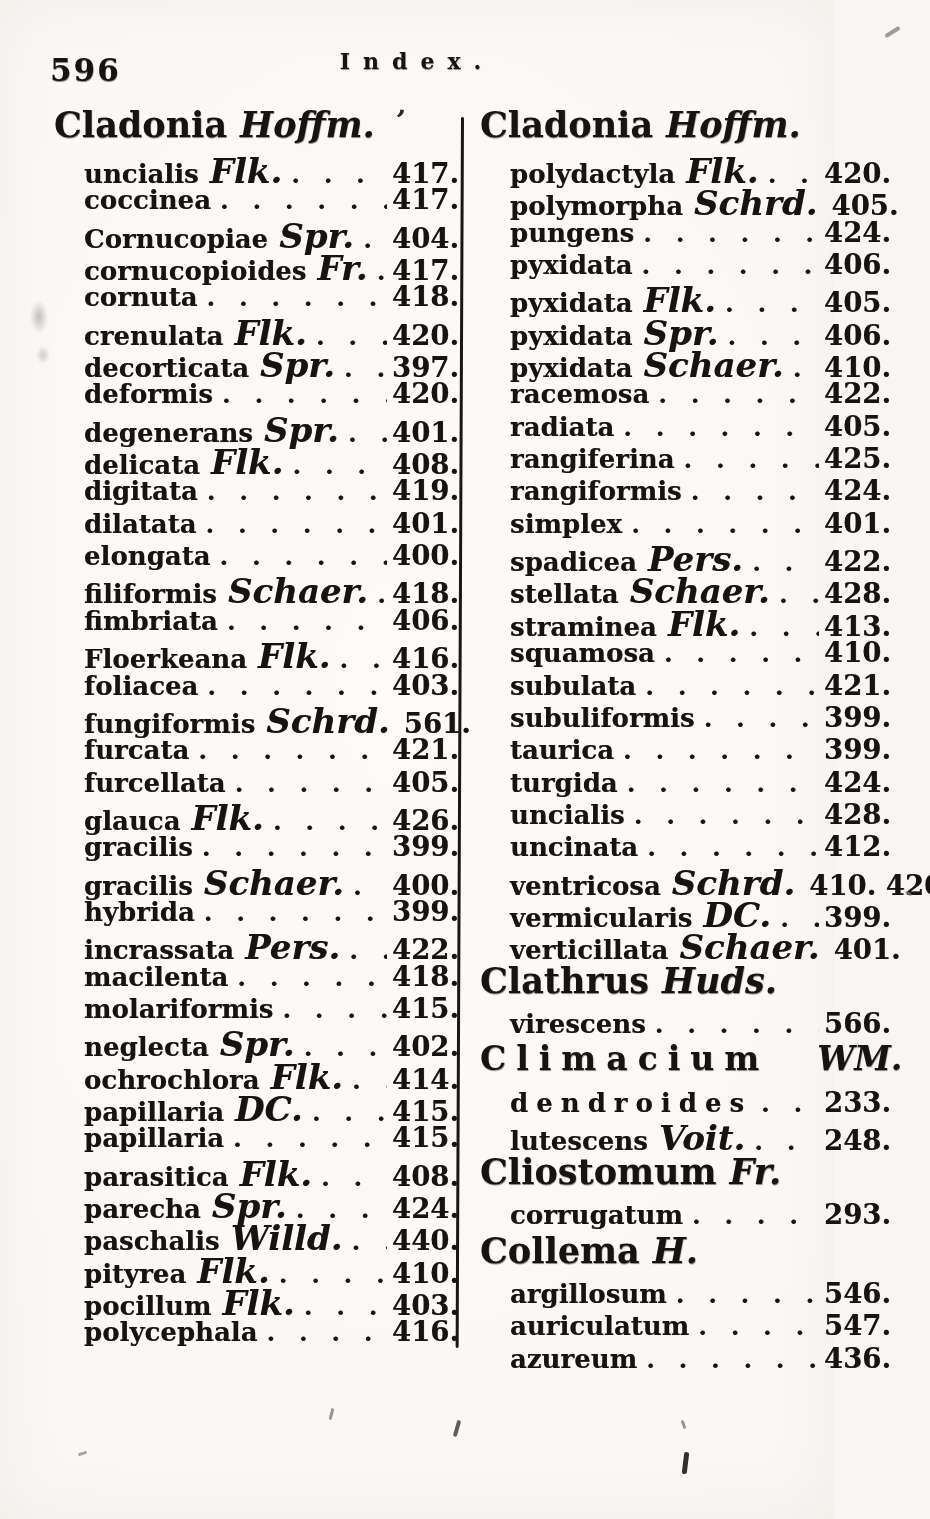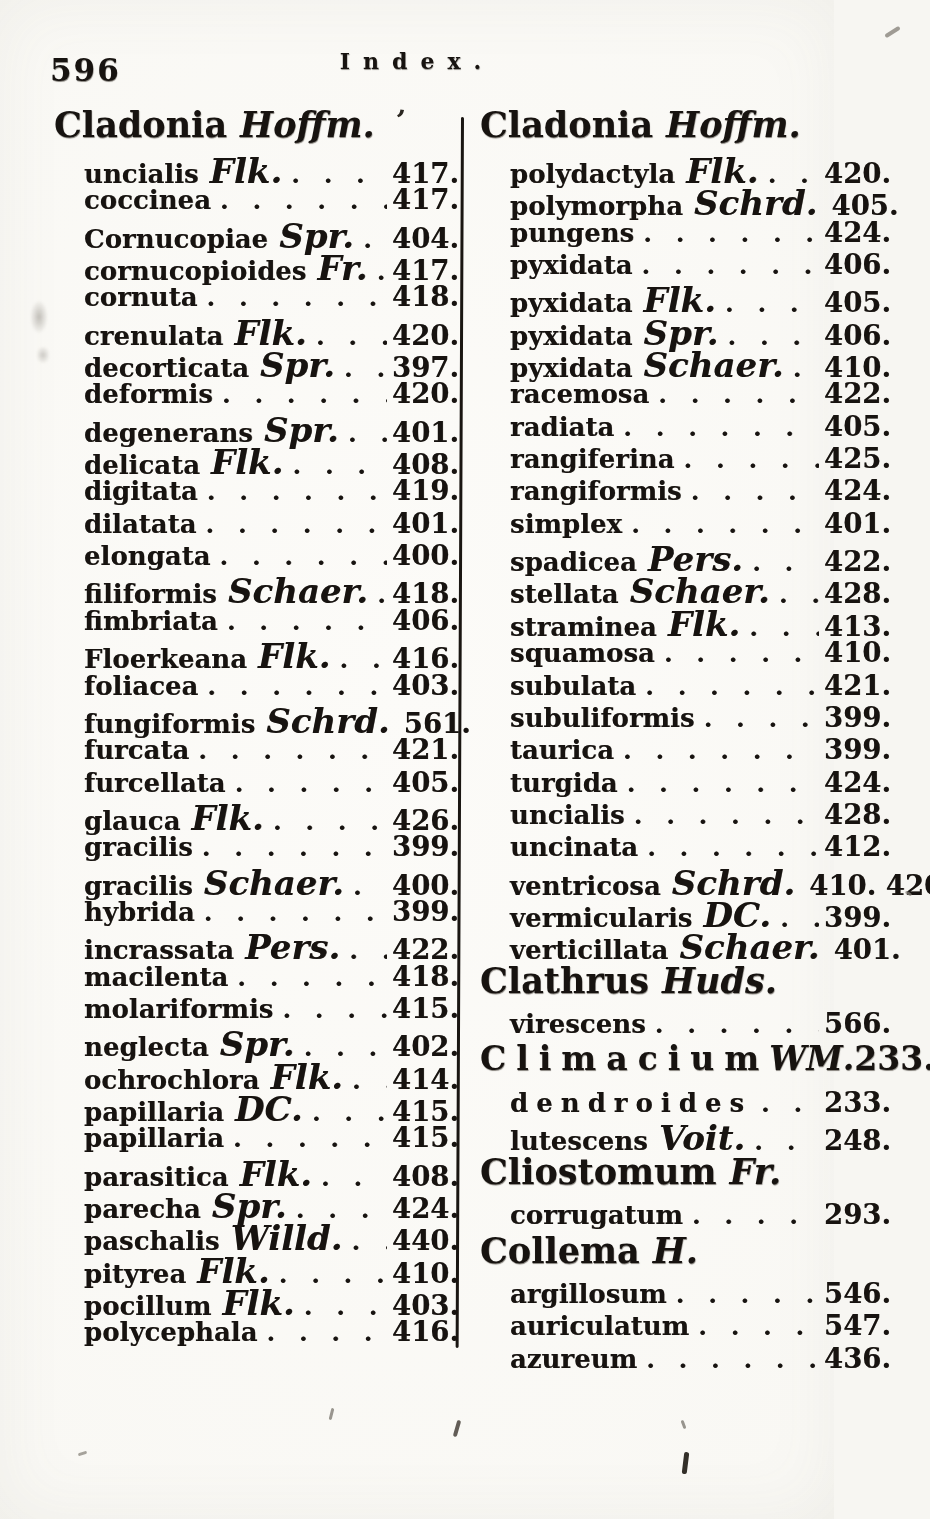--- a/index.html
+++ b/index.html
@@ -32,21 +32,21 @@
   .col{position:absolute;top:104px;}
   .col-left{left:54px;width:405px;}
   .col-right{left:480px;width:411px;}
 
   .section-heading{
     display:flex;align-items:baseline;height:47px;
     font-size:35px;font-weight:700;white-space:pre;
     text-shadow:0.4px 0.6px 0.8px rgba(25,20,12,0.5);
     text-align:center;
   }
-  .section-heading.spaced-h{font-size:33px;}
+  .section-heading.spaced-h{font-size:33px;gap:48px;}
   .genus{font-weight:700;}
   .genus.spaced{letter-spacing:10px;}
   .hauth{font-style:italic;font-weight:700;margin-left:13px;}
   .hauth.tight{margin-left:auto;}
   .hpages{font-weight:700;}
   .hpages.right-p{margin-left:auto;word-spacing:16px;}
   .hpages.tight-p{margin-left:0;}
 
   .entry{
     display:flex;align-items:baseline;height:32.35px;padding-left:30px;

